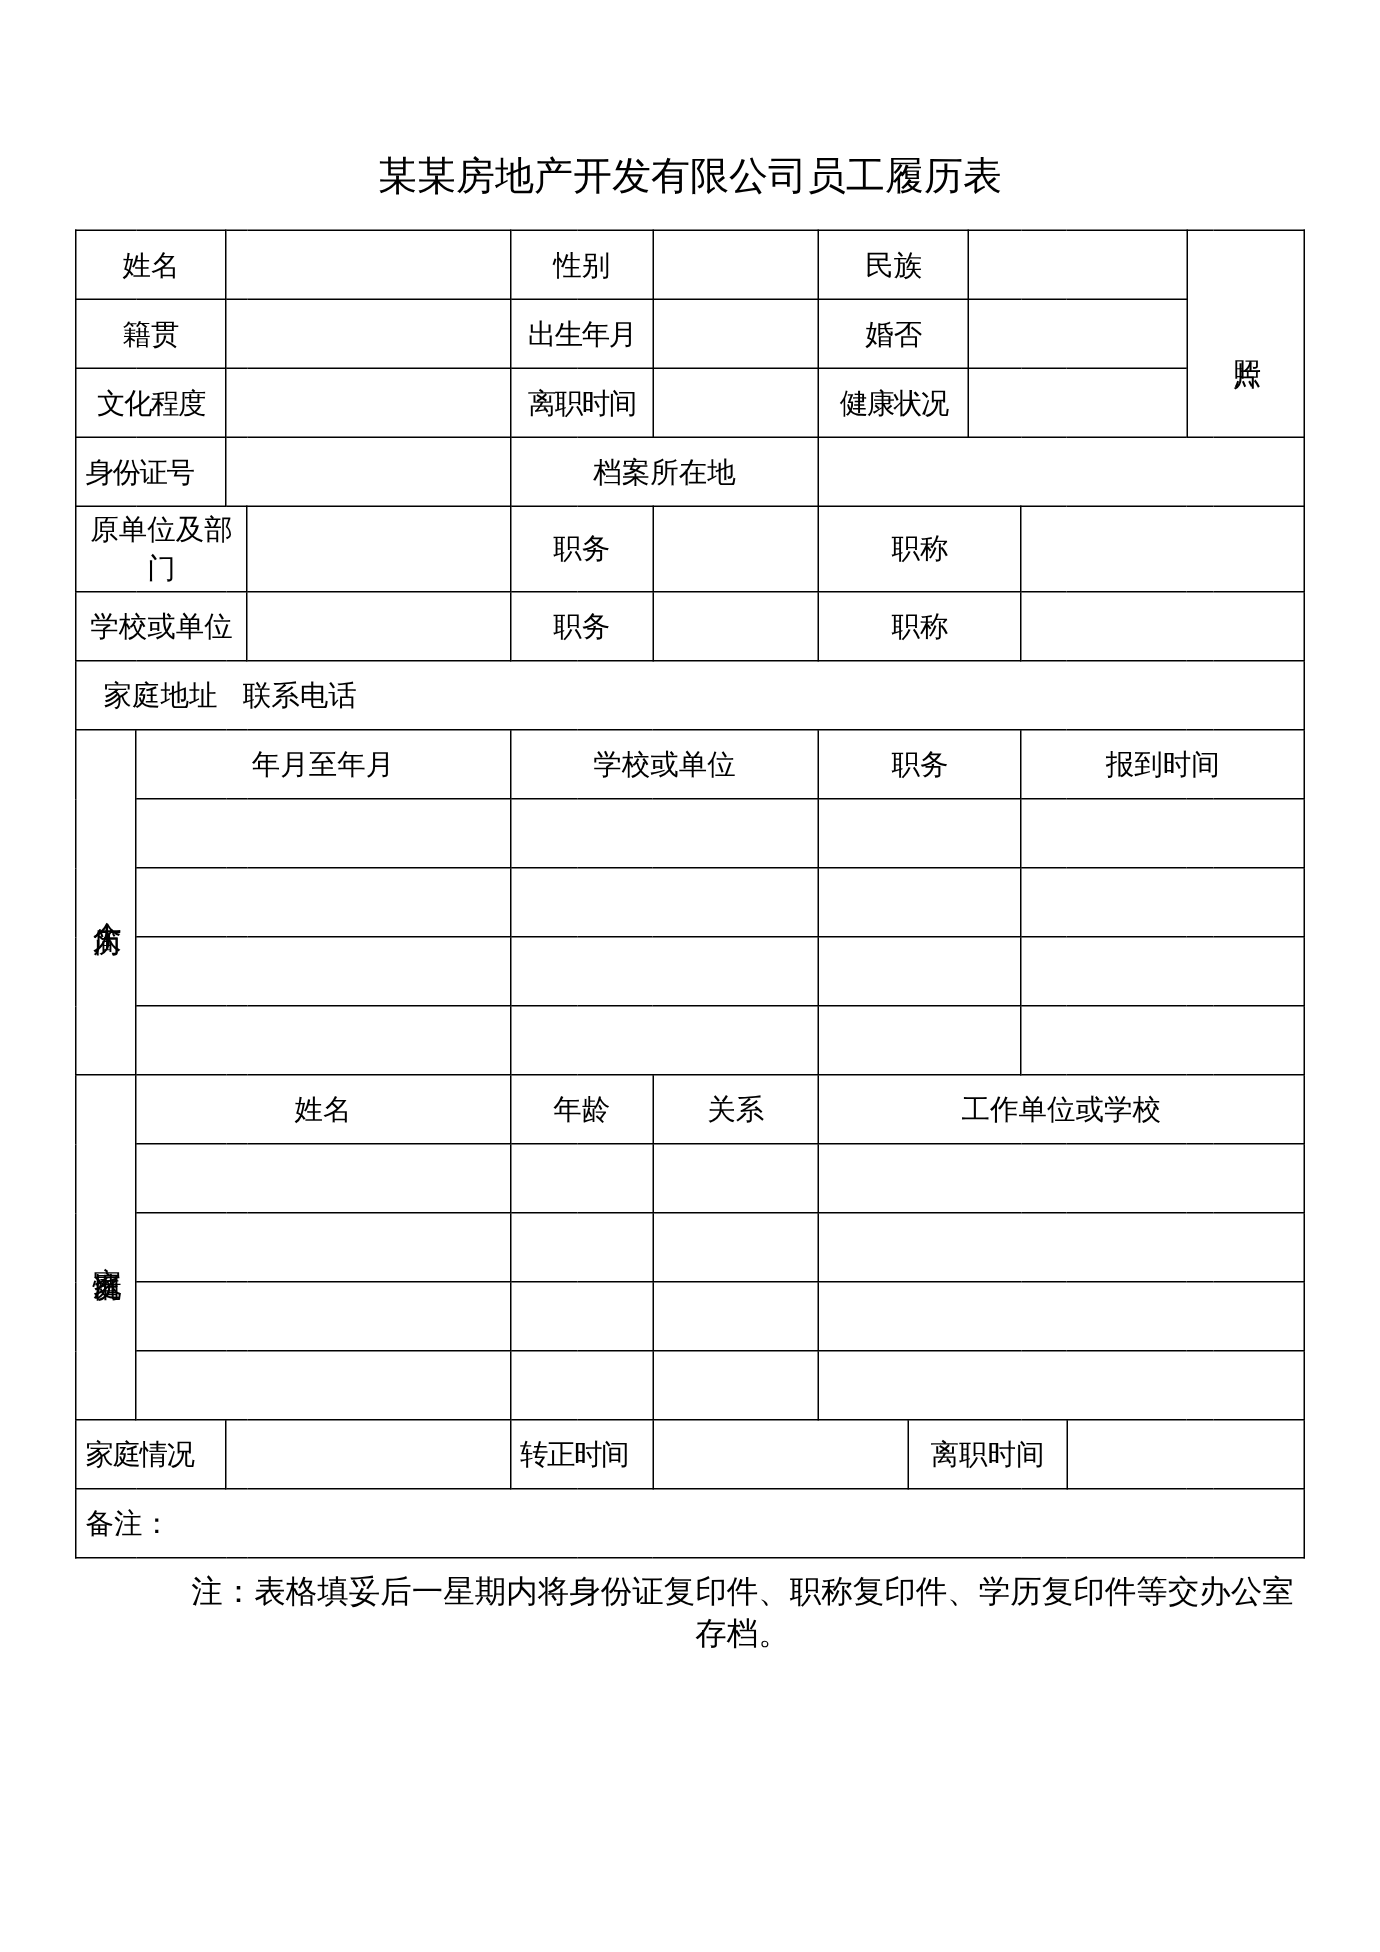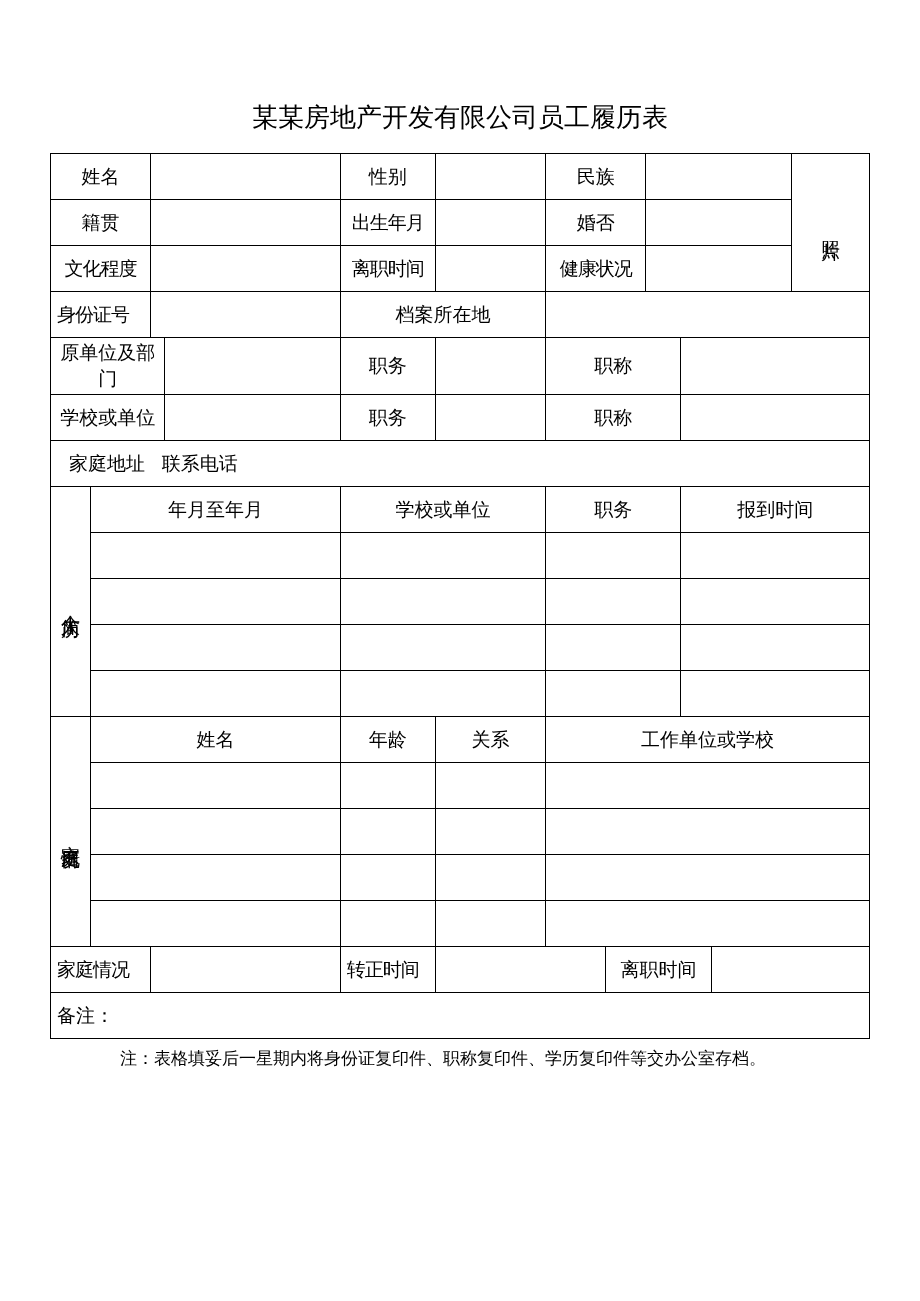--- a/index.html
+++ b/index.html
@@ -30,22 +30,22 @@
       vertical-align: middle;
       padding: 2px;
     }
     .left { text-align: left; padding-left: 6px; margin-left: 32px; }
     .vtext {
       writing-mode: vertical-rl;
       text-orientation: upright;
       letter-spacing: 2px;
     }
     .note {
-      font-size: 17px;
-      text-align: left;
+      font-size: 21px;
+      text-align: center;
       margin-top: 8px;
       padding-left: 70px;
     }
     .tight { letter-spacing: -1px; }
   </style>
 </head>
 <body>
 
 <h1>某某房地产开发有限公司员工履历表</h1>
 

